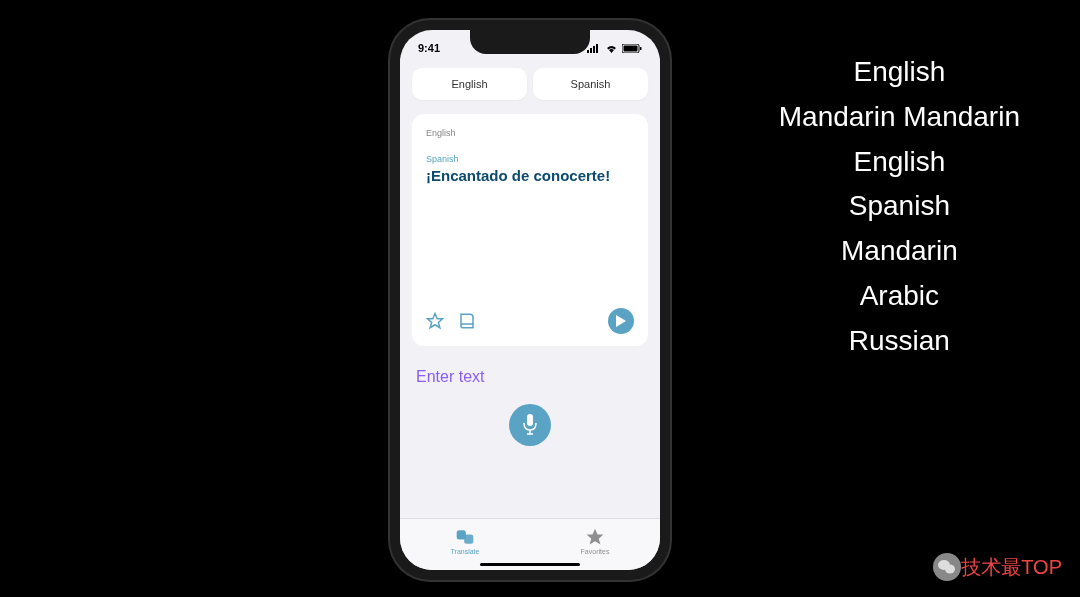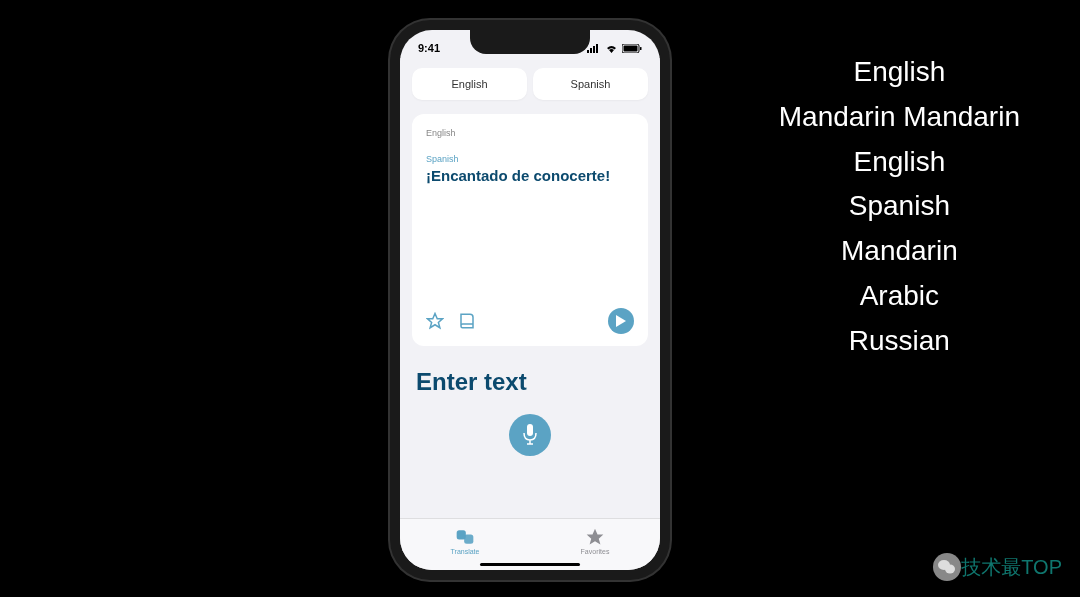--- a/index.html
+++ b/index.html
@@ -158,23 +158,23 @@
       align-items: center;
       justify-content: center;
     }
     
     
     .input-section {
       padding: 18px 16px 10px;
     }
     
     .input-placeholder {
-      font-size: 24px;
-      font-weight: 700;
-      color: #0c4a6e;
+      font-size: 16px;
+      font-weight: 400;
+      color: #8b5cf6;
     }
     
     
     .mic-container {
       display: flex;
       justify-content: center;
       padding: 8px 0 4px;
     }
     
     .mic-btn {
@@ -254,21 +254,21 @@
       line-height: 1.6;
     }
     
     
     .watermark {
       position: absolute;
       bottom: 16px;
       right: 18px;
       display: flex;
       align-items: center;
-      color: #0f766e;
+      color: #ef4444;
       font-size: 20px;
     }
     
     .wechat-icon {
       width: 28px;
       height: 28px;
       border-radius: 50%;
       background: #888;
       display: flex;
       align-items: center;

